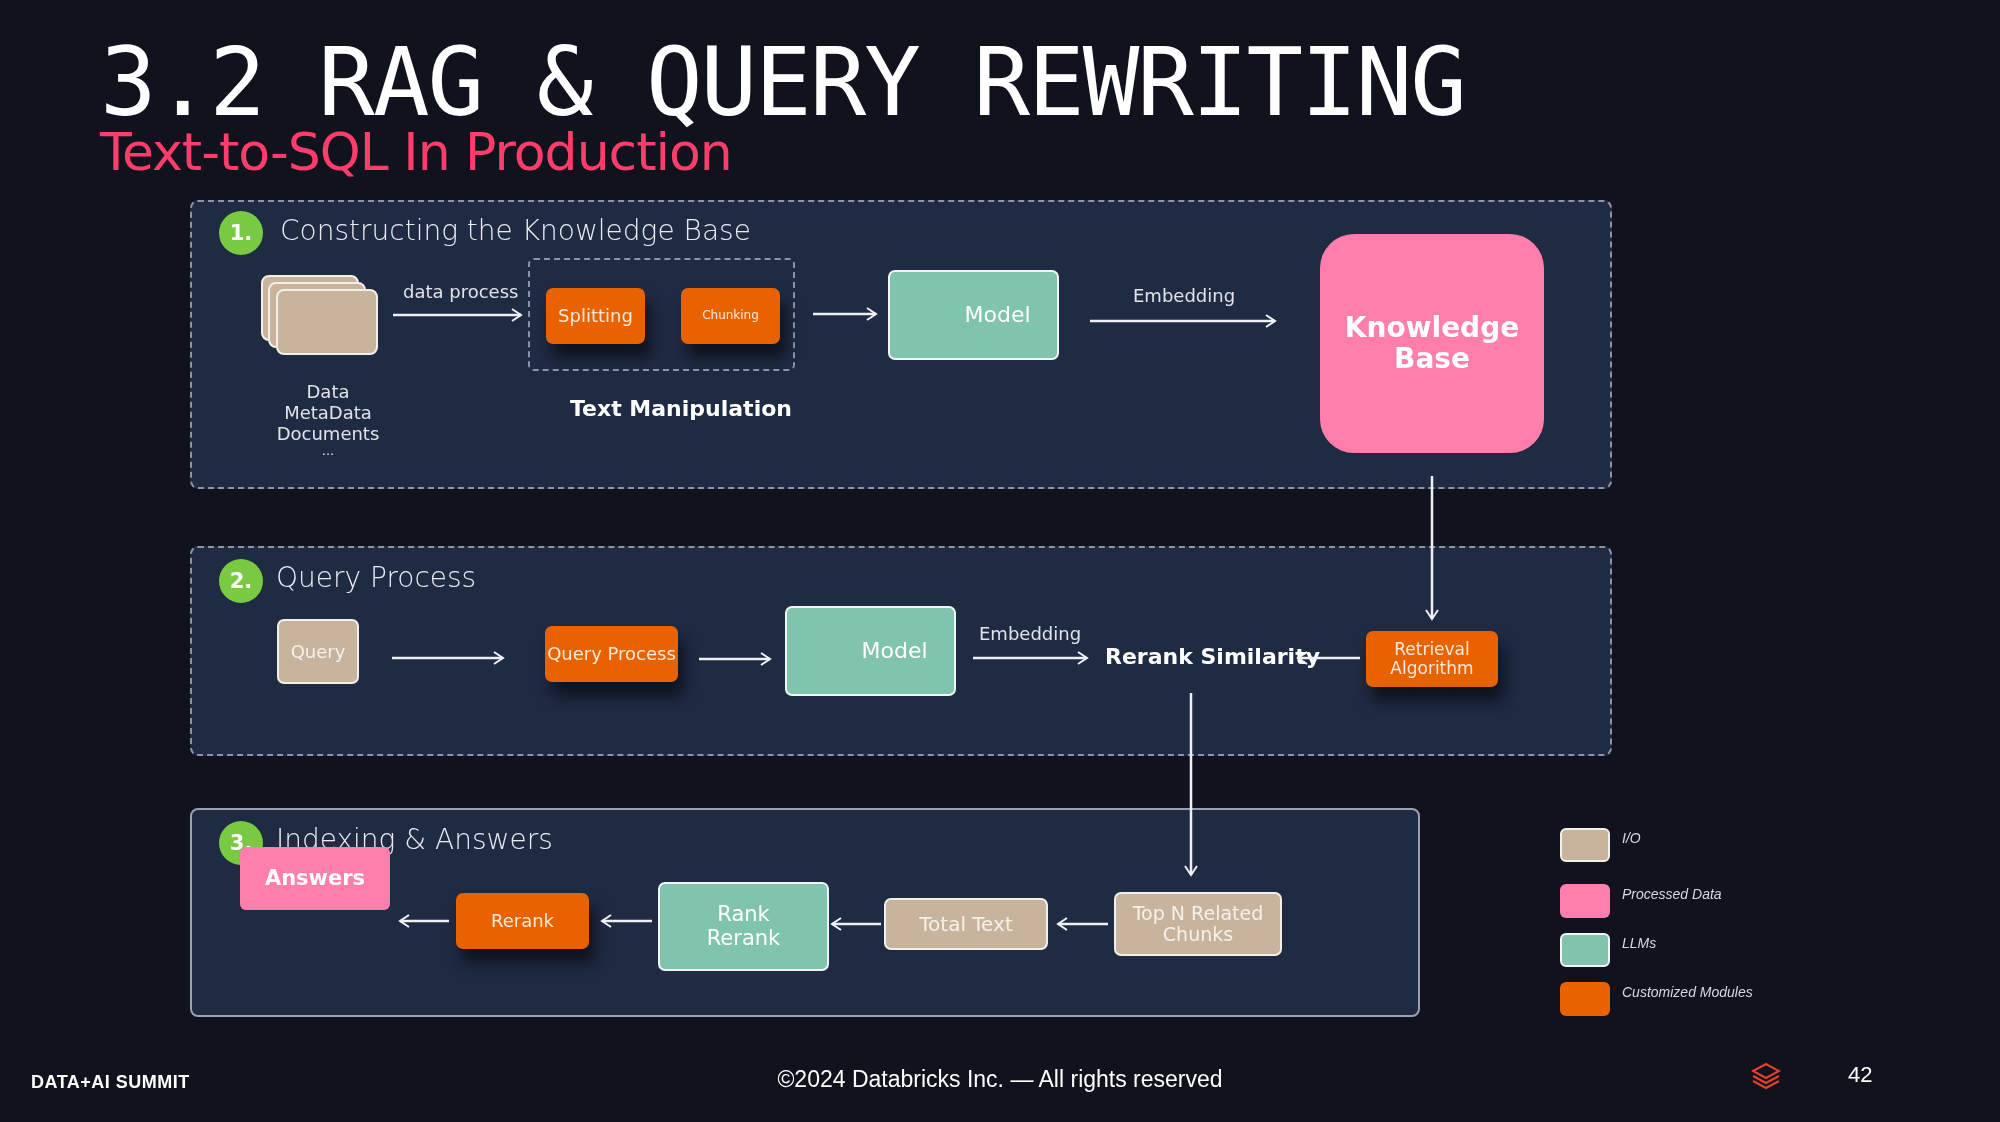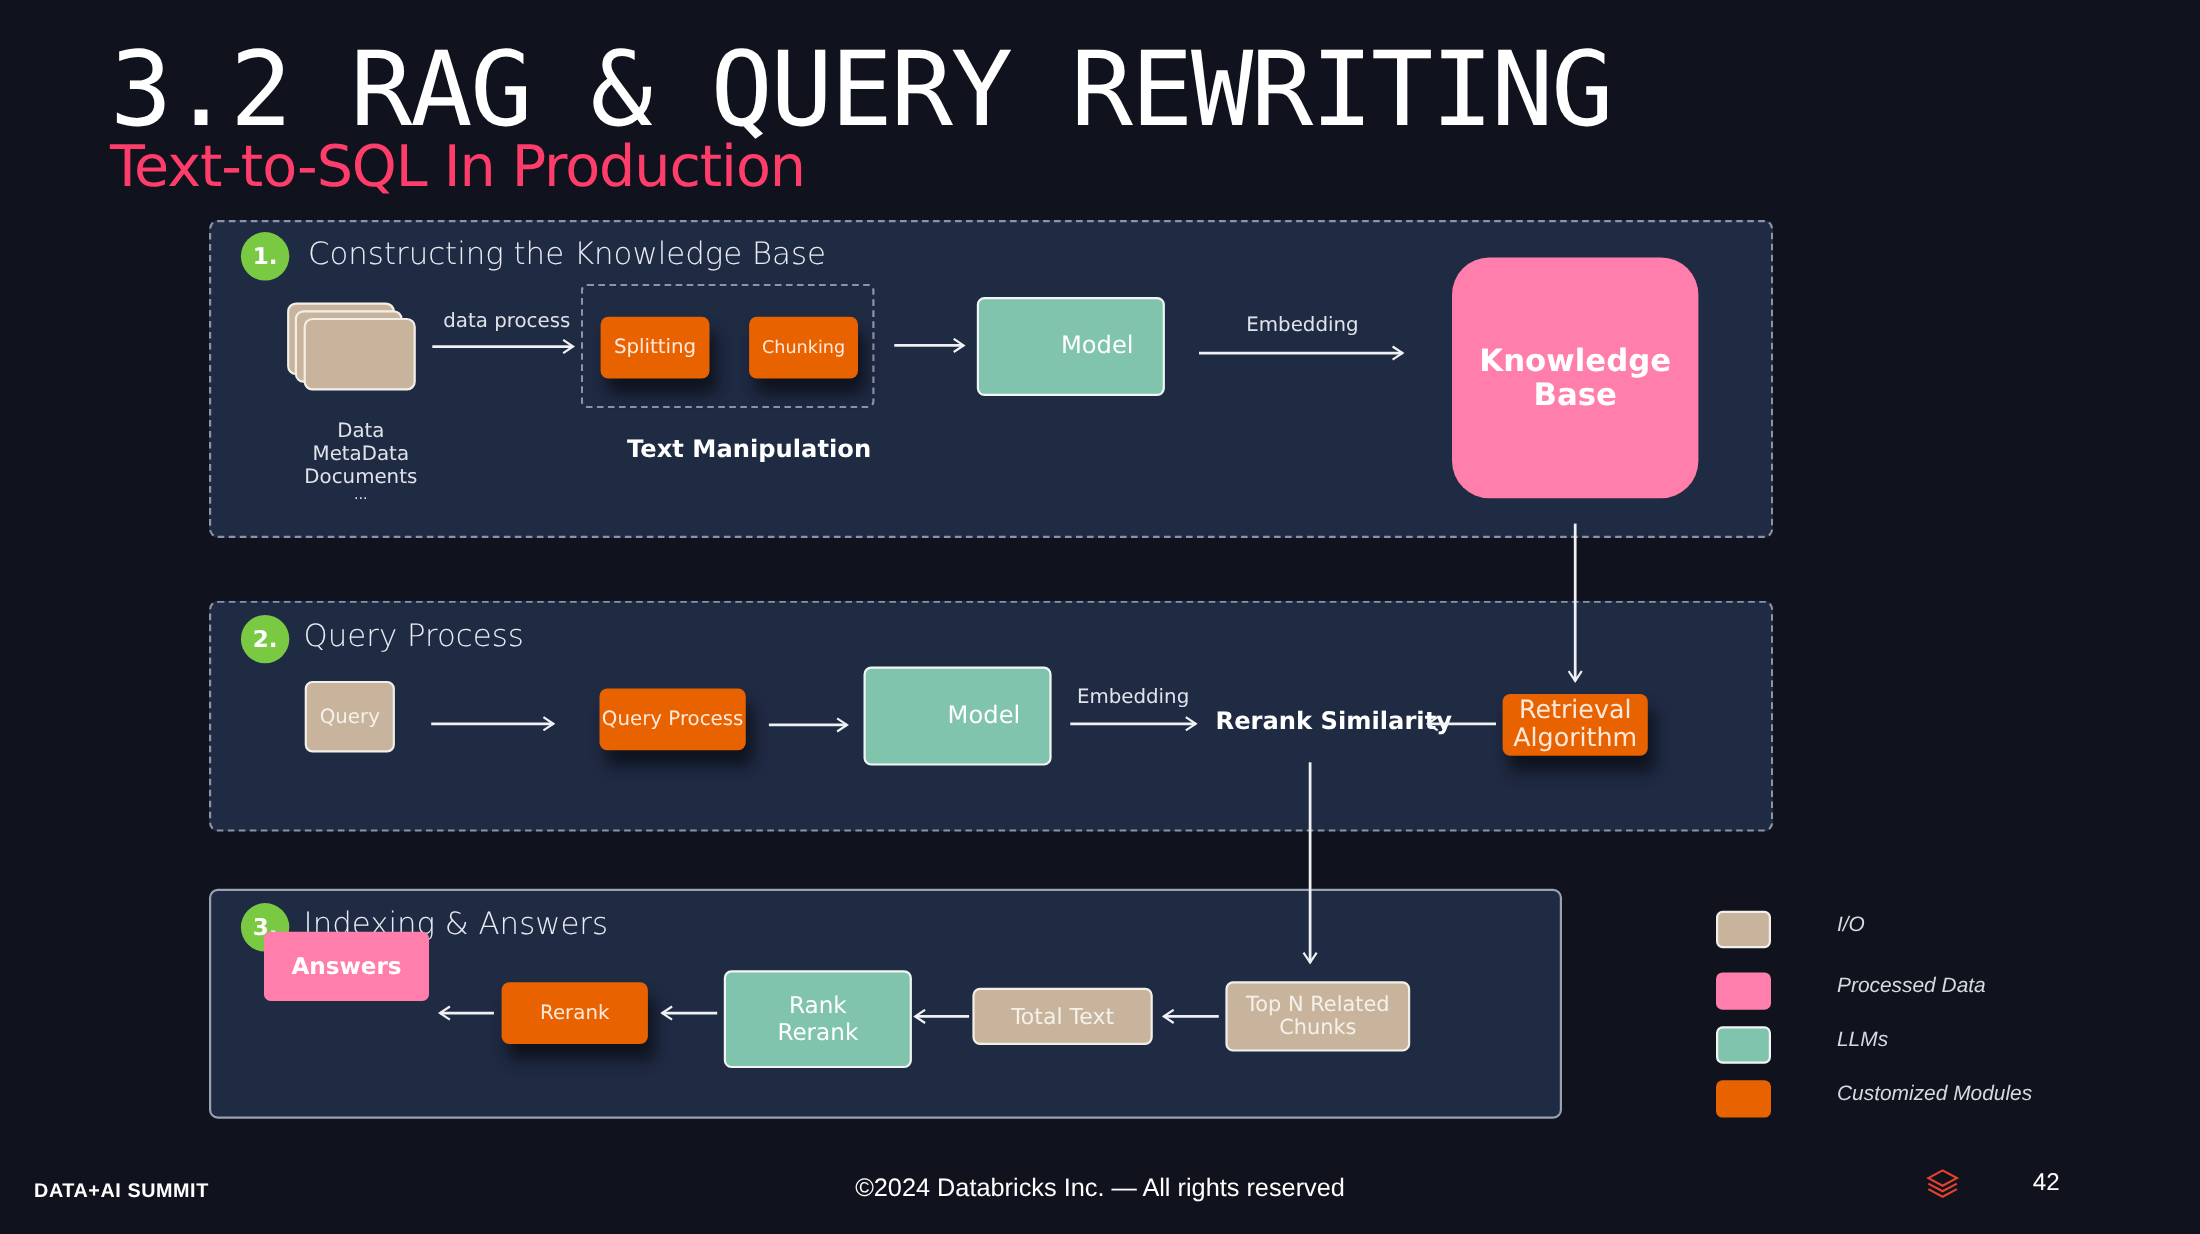--- a/index.html
+++ b/index.html
@@ -14,21 +14,21 @@
   .step-title { position:absolute; font-size:28px; color:#e8ebf2; font-family:"DejaVu Sans", sans-serif; font-weight:300; white-space:nowrap; }
   .node { position:absolute; box-sizing:border-box; display:flex; align-items:center; justify-content:center; text-align:center; color:#fff; font-family:"DejaVu Sans", sans-serif; line-height:1.1; }
   .io { background:#c8b49d; border:2px solid #f2efe9; border-radius:7px; color:#f5f1ea; }
   .llm { background:#80c4ad; border:2px solid #f2f5f4; border-radius:7px;padding-left:48px; }
   .custom { background:#e96200; border-radius:7px; color:#ffe9dc; box-shadow:6px 14px 14px rgba(0,0,0,0.55); }
   .processed { background:#ff7eab; border-radius:6px; font-weight:bold; }
   .label { position:absolute; color:#e0e3ea; font-size:18px; white-space:nowrap; font-family:"DejaVu Sans", sans-serif; }
   .bold-label { position:absolute; color:#fff; font-weight:bold; font-size:22px; white-space:nowrap; font-family:"DejaVu Sans", sans-serif; }
   svg.arrows { position:absolute; left:0; top:0; width:2000px; height:1122px; pointer-events:none; }
   .legend-swatch { position:absolute; width:50px; height:34px; border-radius:6px; box-sizing:border-box; }
-  .legend-text { position:absolute; font-style:italic; font-size:19px; color:#d6d9e0; white-space:nowrap; font-family:"Liberation Sans", sans-serif;margin-left:48px; }
+  .legend-text { position:absolute; font-style:italic; font-size:14px; color:#d6d9e0; white-space:nowrap; font-family:"Liberation Sans", sans-serif; }
   .footer-brand { left:31px; top:1072px; font-weight:bold; font-size:18px; color:#fff; letter-spacing:0.5px; font-family:"Liberation Sans", sans-serif; }
   .footer-copy { left:0; width:2000px; top:1066px; text-align:center; font-size:23px; color:#fff; font-family:"Liberation Sans", sans-serif; padding-right:0; }
   .page-num { left:1848px; top:1062px; font-size:22px; color:#fff; font-family:"Liberation Sans", sans-serif; }
 </style>
 </head>
 <body>
 
 <div class="abs title">3.2 RAG &amp; QUERY REWRITING</div>
 <div class="abs subtitle">Text-to-SQL In Production</div>
 
@@ -43,38 +43,38 @@
 </div>
 <div class="label" style="left:290px; top:381px; width:76px; text-align:center;">Data</div>
 <div class="label" style="left:270px; top:402px; width:116px; text-align:center;">MetaData</div>
 <div class="label" style="left:270px; top:423px; width:116px; text-align:center;">Documents</div>
 <div class="label" style="left:300px; top:443px; width:56px; text-align:center; font-size:13px;">...</div>
 
 <div class="label" style="left:403px; top:281px;">data process</div>
 
 <div class="abs" style="left:528px; top:258px; width:267px; height:113px; border:2px dashed #8d94a6; border-radius:6px; box-sizing:border-box;"></div>
 <div class="node custom" style="left:546px; top:288px; width:99px; height:56px; font-size:18px;">Splitting</div>
-<div class="node custom" style="left:681px; top:288px; width:99px; height:56px; font-size:16px;">Chunking</div>
+<div class="node custom" style="left:681px; top:288px; width:99px; height:56px; font-size:12px;">Chunking</div>
 <div class="bold-label" style="left:570px; top:396px;">Text Manipulation</div>
 
 <div class="node llm" style="left:888px; top:270px; width:171px; height:90px; font-size:22px;">Model</div>
 <div class="label" style="left:1133px; top:285px;">Embedding</div>
 
 <div class="node processed" style="left:1320px; top:234px; width:224px; height:219px; border-radius:34px; font-size:28px; padding:0 40px;">Knowledge Base</div>
 
 <div class="section dashed" style="left:190px; top:546px; width:1422px; height:210px;"></div>
 <div class="step-badge" style="left:219px; top:559px;">2.</div>
 <div class="step-title" style="left:276px; top:561px;">Query Process</div>
 
 <div class="node io" style="left:277px; top:619px; width:82px; height:65px; font-size:18px;">Query</div>
 <div class="node custom" style="left:545px; top:626px; width:133px; height:56px; font-size:18px;">Query Process</div>
 <div class="node llm" style="left:785px; top:606px; width:171px; height:90px; font-size:22px;">Model</div>
 <div class="label" style="left:979px; top:623px;">Embedding</div>
 <div class="bold-label" style="left:1105px; top:644px;">Rerank Similarity</div>
-<div class="node custom" style="left:1366px; top:631px; width:132px; height:56px; font-size:23px; padding:0 22px;">Retrieval Algorithm</div>
+<div class="node custom" style="left:1366px; top:631px; width:132px; height:56px; font-size:17px; padding:0 22px;">Retrieval Algorithm</div>
 
 <div class="section solid" style="left:190px; top:808px; width:1230px; height:209px;"></div>
 <div class="step-badge" style="left:219px; top:821px;">3.</div>
 <div class="step-title" style="left:276px; top:823px;">Indexing &amp; Answers</div>
 
 <div class="node processed" style="left:240px; top:847px; width:150px; height:63px; font-size:21px;">Answers</div>
 <div class="node custom" style="left:456px; top:893px; width:133px; height:56px; font-size:18px;">Rerank</div>
 <div class="node llm" style="left:658px; top:882px; width:171px; height:89px; font-size:21px; padding:0 40px;">Rank Rerank</div>
 <div class="node io" style="left:884px; top:898px; width:164px; height:52px; font-size:20px;">Total Text</div>
 <div class="node io" style="left:1114px; top:892px; width:168px; height:64px; font-size:19px; padding:0 10px;">Top N Related Chunks</div>

